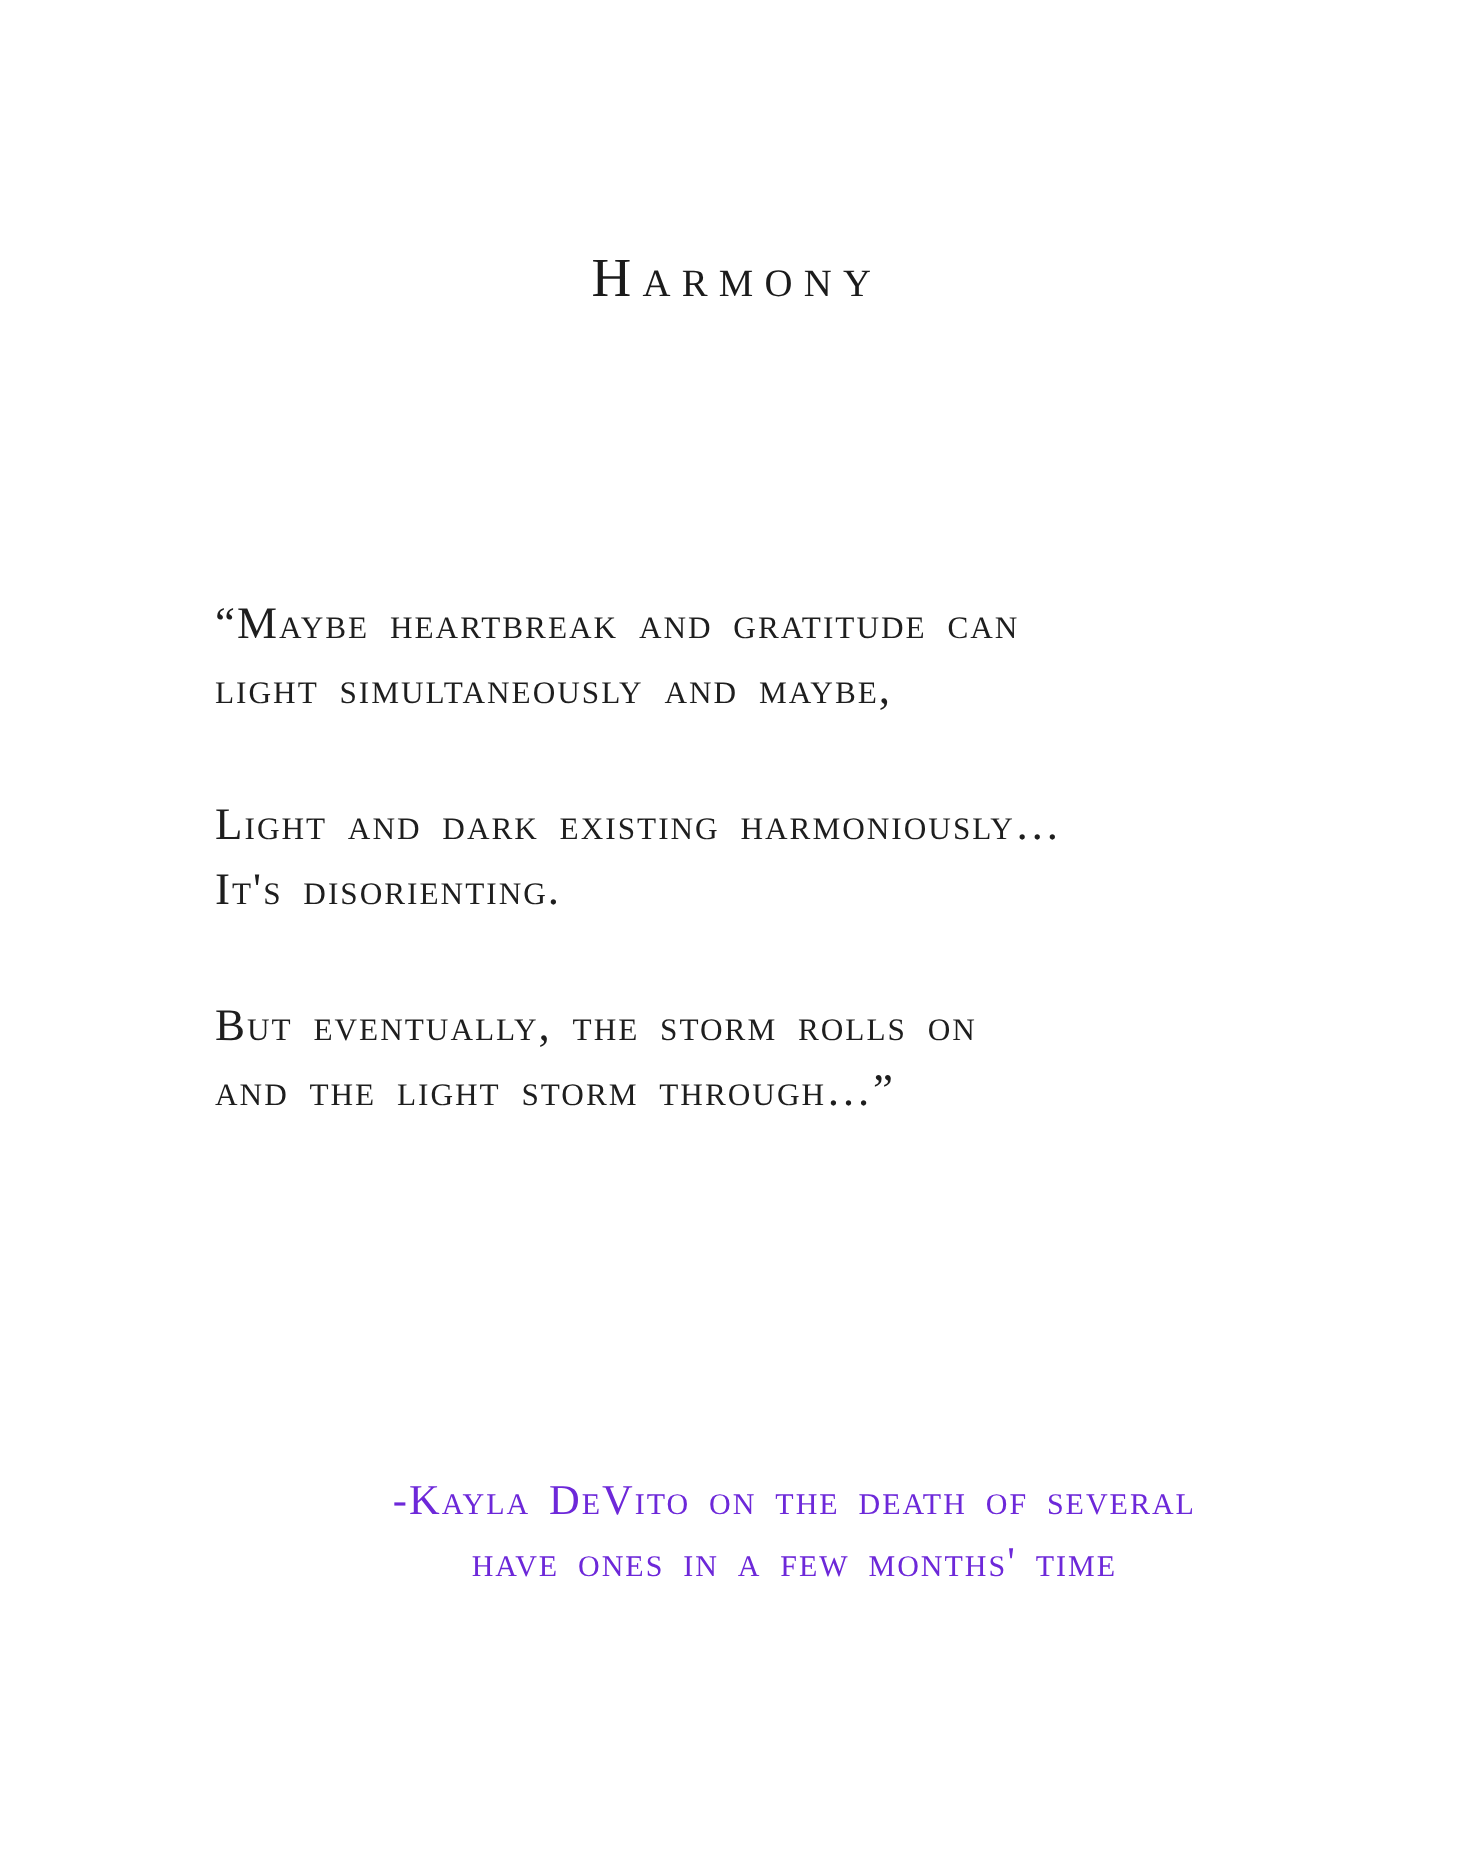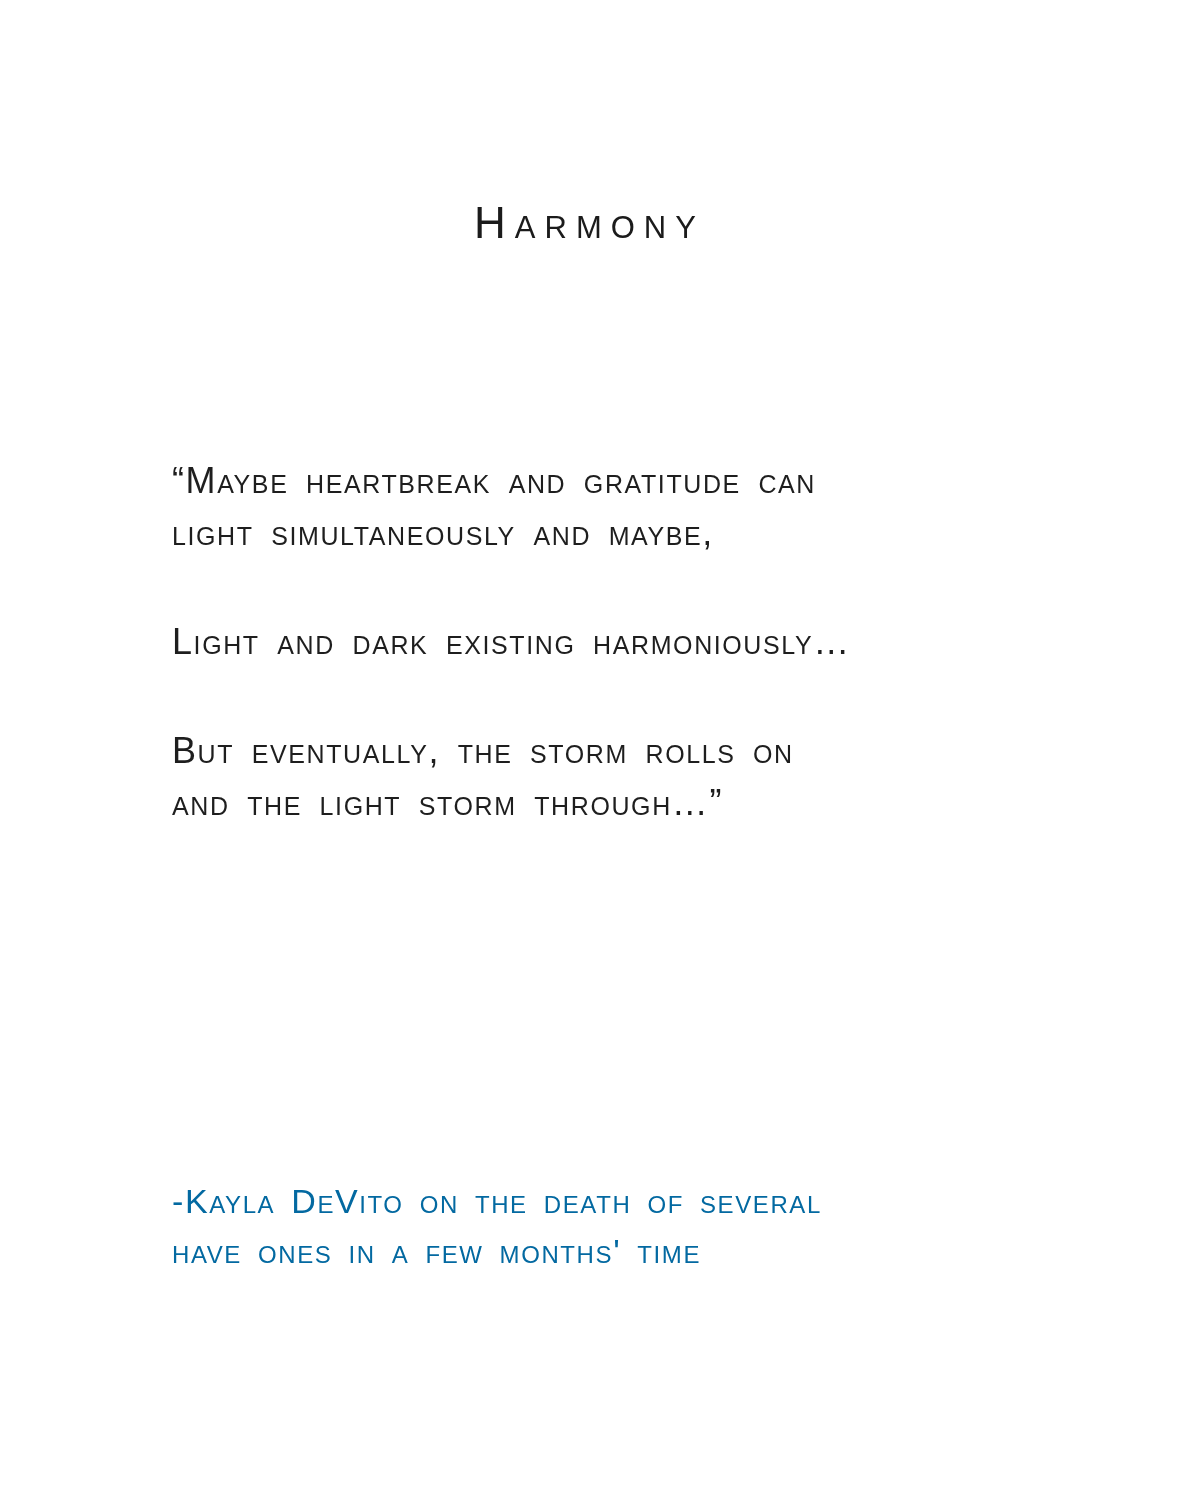--- a/index.html
+++ b/index.html
@@ -5,21 +5,21 @@
   html, body {
     margin: 0;
     padding: 0;
     background: #ffffff;
   }
   .page {
     position: relative;
     width: 1179px;
     height: 1490px;
     background: #ffffff;
-    font-family: Liberation Sans, sans-serif;
+    font-family: Liberation Serif, serif;
     color: #1e1e1e;
     overflow: hidden;
   }
   .title {
     position: absolute;
     top: 201px;
     left: 0;
     width: 100%;
     margin: 0;
     text-align: center;
@@ -36,55 +36,57 @@
     left: 172px;
     right: 80px;
     font-variant: small-caps;
     font-size: 36px;
     line-height: 52px;
     letter-spacing: 1.6px;
     word-spacing: 6px;
     color: #1e1e1e;
   }
   .stanza {
-    margin: 0 0 57px 0;
+    margin: 17px 0 57px 0;
     padding: 0;
   }
   .line {
     white-space: nowrap;
   }
   .attribution {
     position: absolute;
     top: 1176px;
     left: 172px;
     right: 80px;
     font-variant: small-caps;
     font-size: 34px;
     line-height: 50px;
     letter-spacing: 1.6px;
     word-spacing: 5px;
-    color: #0369a1;
+    color: #6d28d9;
+    text-align: center;
   }
 </style>
 </head>
 <body>
 
 <div class="page">
 
   <h1 class="title">Harmony</h1>
 
   <div class="poem-body">
 
     <div class="stanza">
       <div class="line">“Maybe heartbreak and gratitude can</div>
       <div class="line">light simultaneously and maybe,</div>
     </div>
 
     <div class="stanza">
       <div class="line">Light and dark existing harmoniously…</div>
+      <div class="line">It's disorienting.</div>
     </div>
 
     <div class="stanza">
       <div class="line">But eventually, the storm rolls on</div>
       <div class="line">and the light storm through…”</div>
     </div>
 
   </div>
 
   <div class="attribution">

